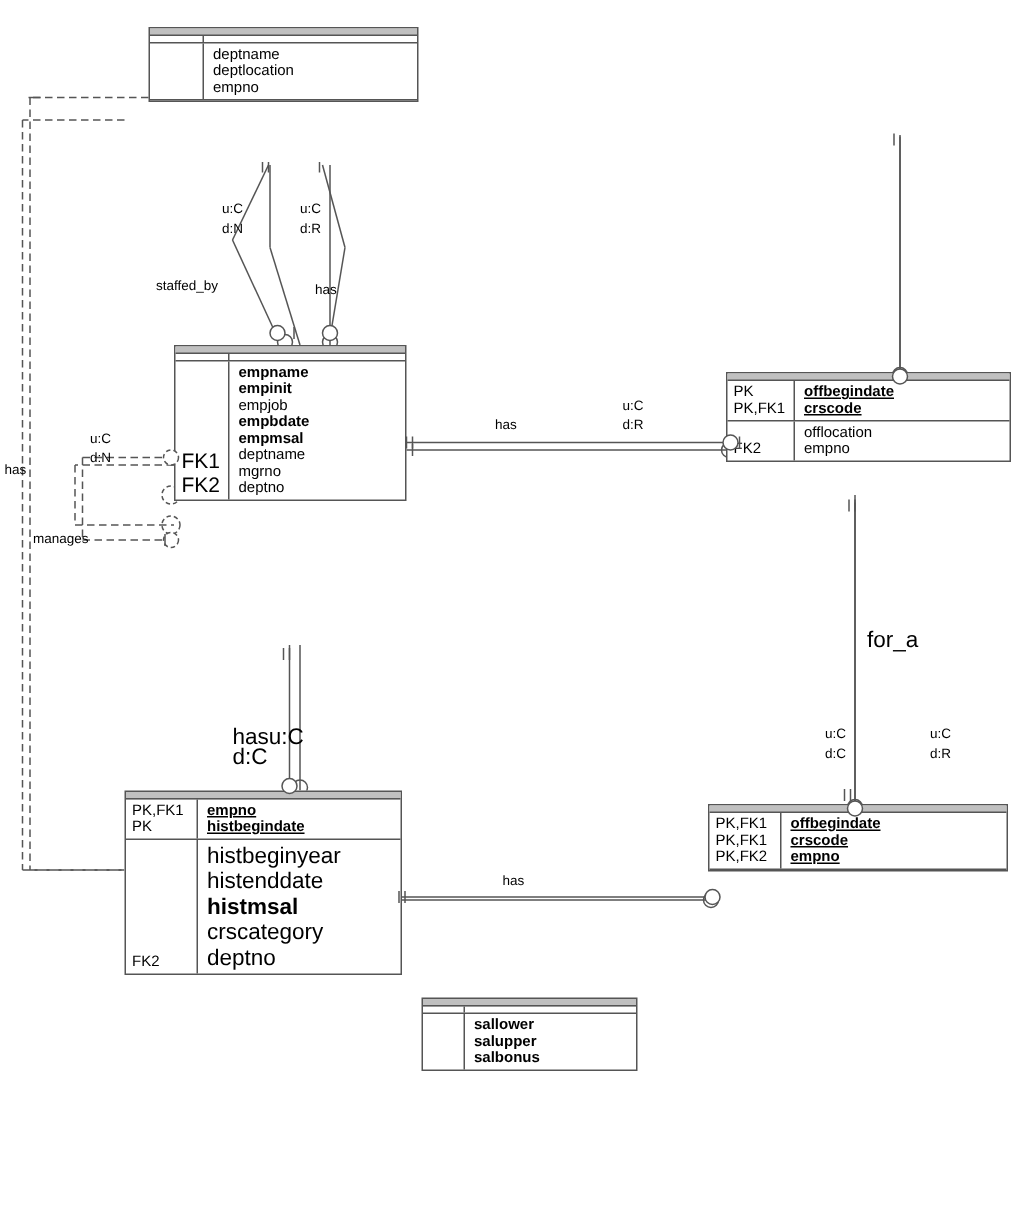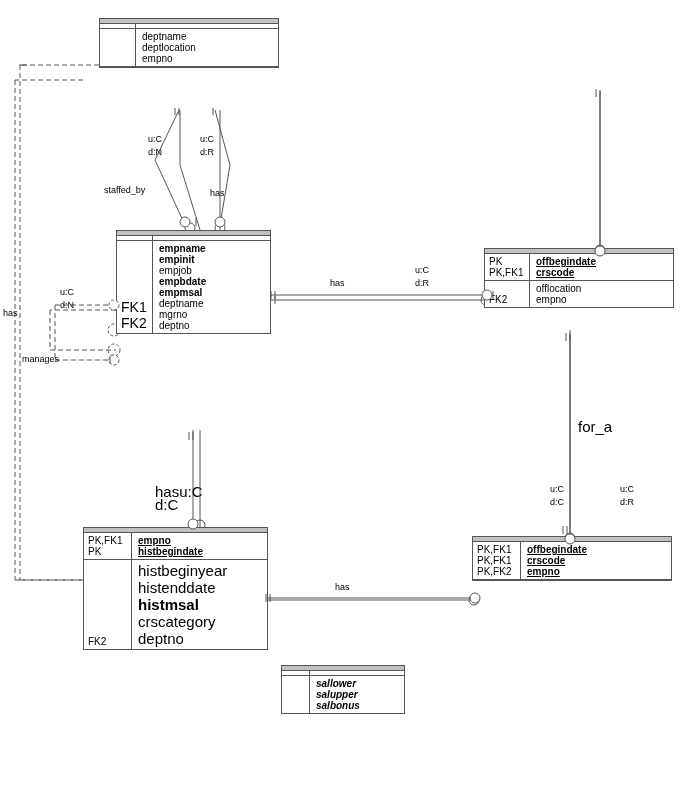--- a/index.html
+++ b/index.html
@@ -247,21 +247,21 @@
         <div>PK,FK2</div>
       </div>
       <div style="padding:2px 6px; font-size:10px;">
         <div style="text-decoration:underline; font-weight:bold;">offbegindate</div>
         <div style="text-decoration:underline; font-weight:bold;">crscode</div>
         <div style="text-decoration:underline; font-weight:bold;">empno</div>
       </div>
     </div>
   </div>
 
-  <div class="entity-box" style="left:281px; top:665px; width:124px;font-style:italic;">
+  <div class="entity-box" style="left:281px; top:665px; width:144px;">
     <div class="entity-header"></div>
     <div style="display:flex; border-bottom:1px solid #555;">
       <div style="border-right:1px solid #555; padding:2px 4px; font-size:10px; min-width:28px;"></div>
       <div style="padding:2px 6px; font-size:10px; text-decoration:underline; font-weight:bold;"></div>
     </div>
     <div style="display:flex;">
       <div style="border-right:1px solid #555; padding:2px 4px; font-size:10px; min-width:28px;"></div>
       <div style="padding:2px 6px; font-size:10px;">
         <div class="bold">sallower</div>
         <div class="bold">salupper</div>

